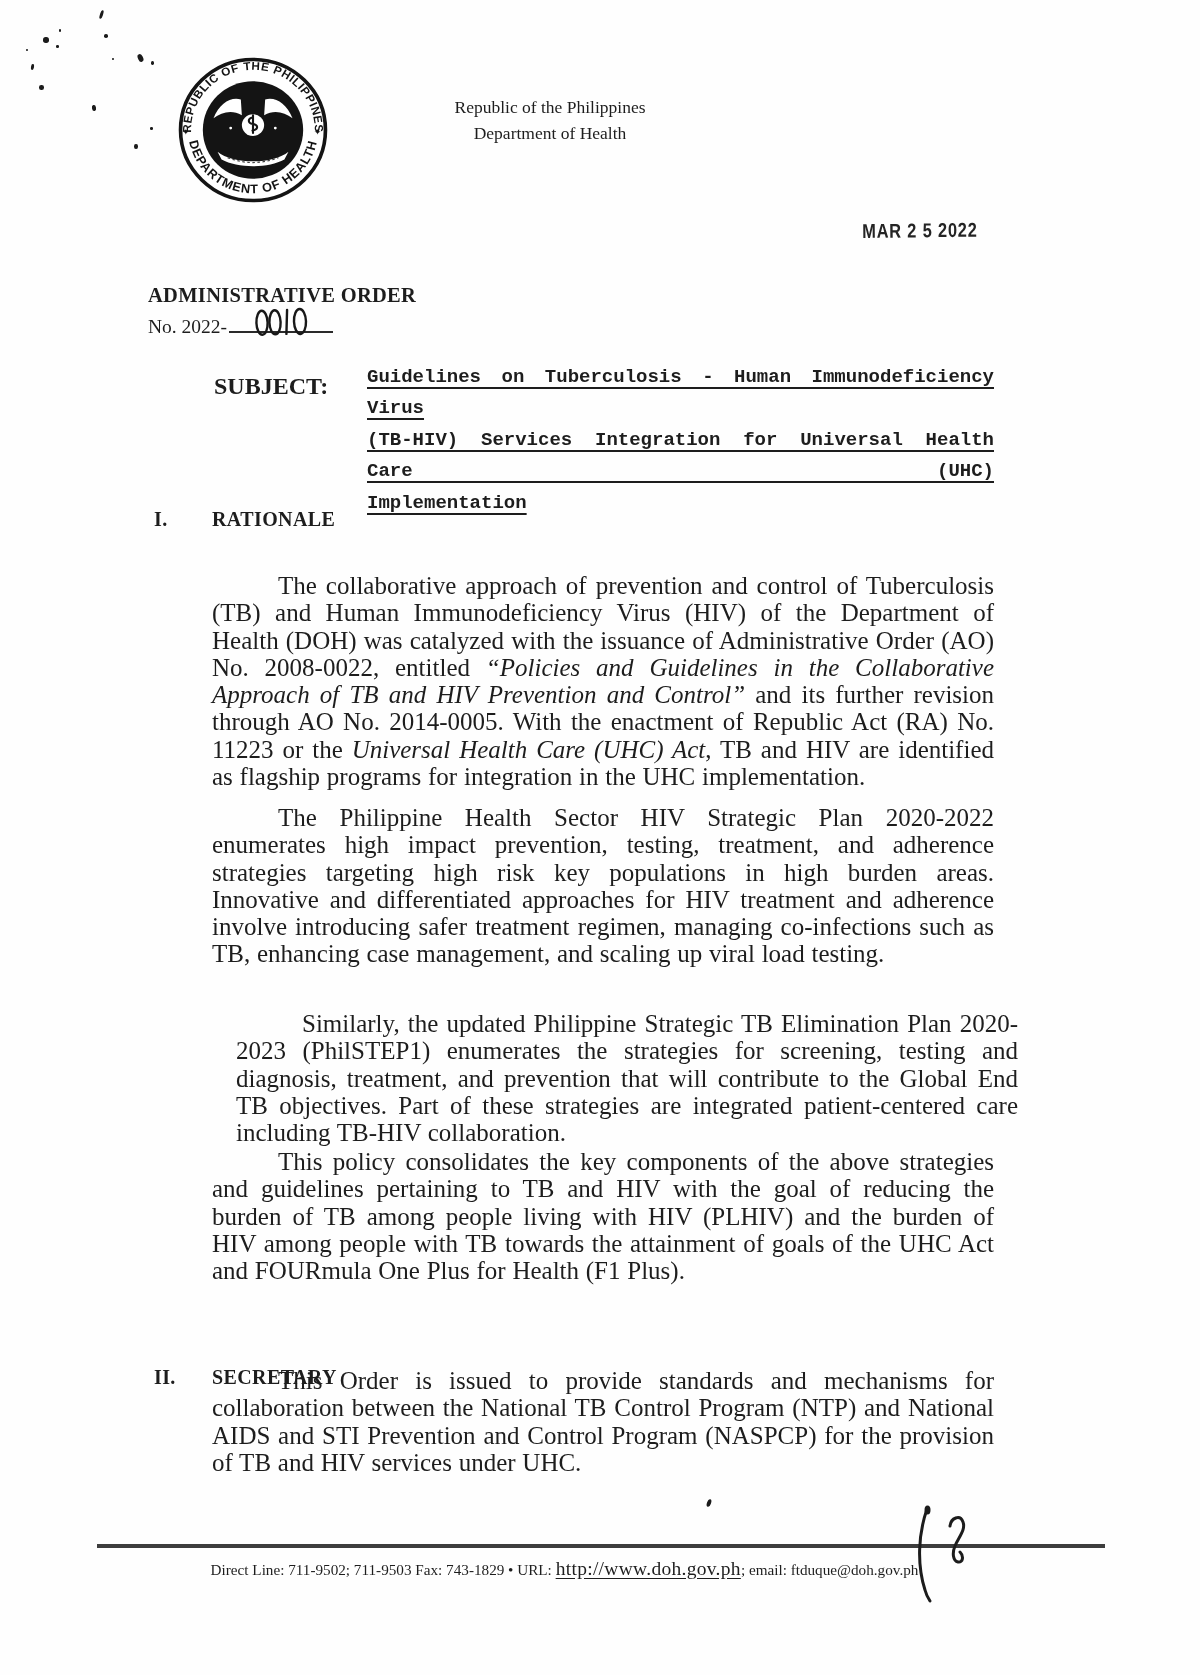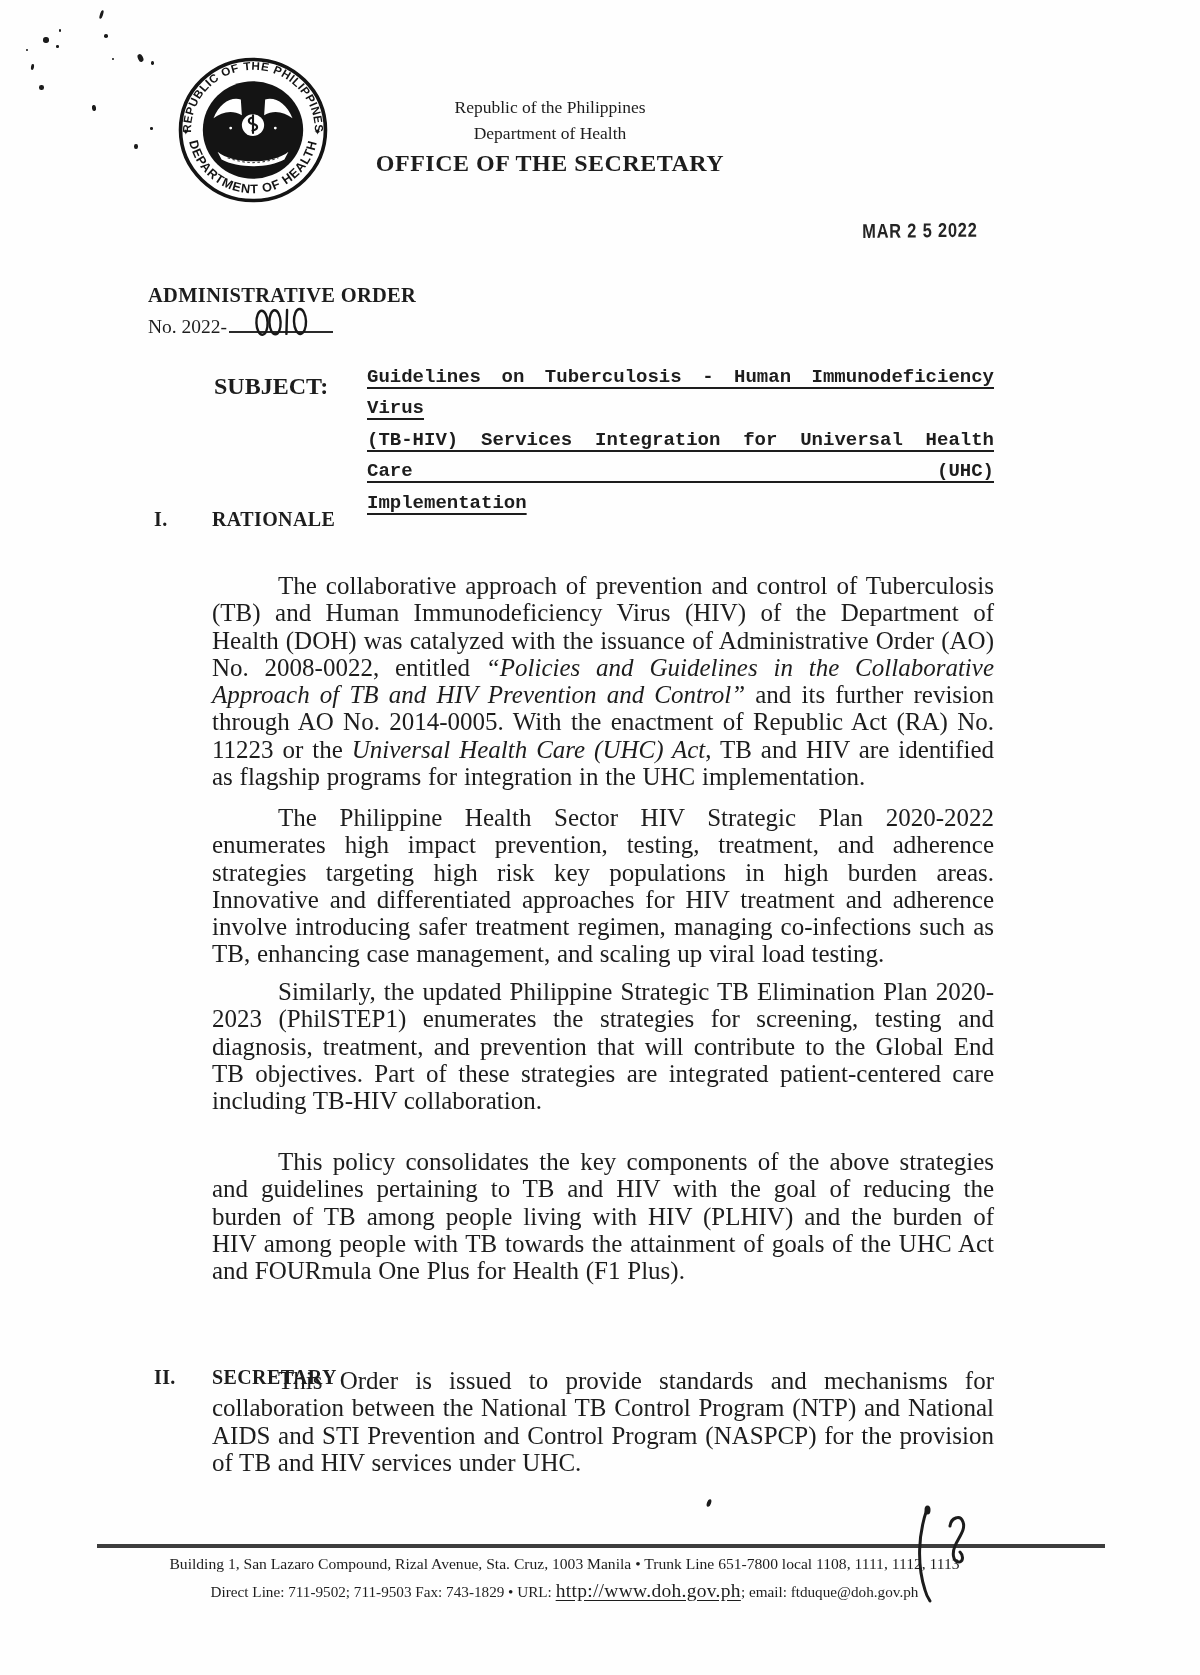--- a/index.html
+++ b/index.html
@@ -93,21 +93,20 @@
     <path d="M75 62 C 69.5 63.5 69.5 68 75 69 C 80.5 70 80.5 74.5 74.5 75.5 M75 60 L75 78" fill="none" stroke="#141414" stroke-width="2.1" stroke-linecap="round"></path>
     <path d="M40,97 C55,110 95,110 110,97 L106,105 C90,114 60,114 44,105 Z" fill="#ffffff"></path>
     <path d="M50,103 Q75,113 100,103" fill="none" stroke="#444" stroke-width="1.2" stroke-dasharray="2.5,2.5"></path>
     <circle cx="53" cy="73" r="1.4" fill="#fff"></circle>
     <circle cx="97" cy="73" r="1.4" fill="#fff"></circle>
   </svg>
 
   <div class="abs header-block">
     <div class="hdr-line">Republic of the Philippines</div>
     <div class="hdr-line">Department of Health</div>
-    <div class="hdr-office">OFFICE OF THE SECRETARY</div>
   </div>
 
   <div class="abs date-stamp">MAR 2 5 2022</div>
 
   <div class="abs ao-title">ADMINISTRATIVE ORDER</div>
   <div class="abs ao-number">
     <span>No. 2022-</span><span class="no-blank"></span>
   </div>
   <svg class="abs hw-digits" width="60" height="32" viewBox="0 0 60 32" aria-label="0010">
     <g fill="none" stroke="#181818" stroke-width="2.4" stroke-linecap="round" transform="rotate(-2 30 16)">
@@ -125,33 +124,32 @@
     <div class="subject-line last">Implementation</div>
   </div>
 
   <div class="abs sec-heading" style="top:506px;">
     <span class="sec-num">I.</span>
     <span>RATIONALE</span>
   </div>
 
   <div class="abs para" style="top:572px;"><span>The collaborative approach of prevention and control of Tuberculosis (TB) and Human Immunodeficiency Virus (HIV) of the Department of Health (DOH) was catalyzed with the issuance of Administrative Order (AO) No. 2008-0022, entitled </span><span class="it">“Policies and Guidelines in the Collaborative Approach of TB and HIV Prevention and Control”</span><span> and its further revision through AO No. 2014-0005. With the enactment of Republic Act (RA) No. 11223 or the </span><span class="it">Universal Health Care (UHC) Act</span><span>, TB and HIV are identified as flagship programs for integration in the UHC implementation.</span></div>
   <div class="abs para" style="top:804px;"><span>The Philippine Health Sector HIV Strategic Plan 2020-2022 enumerates high impact prevention, testing, treatment, and adherence strategies targeting high risk key populations in high burden areas. Innovative and differentiated approaches for HIV treatment and adherence involve introducing safer treatment regimen, managing co-infections such as TB, enhancing case management, and scaling up viral load testing.</span></div>
-  <div class="abs para" style="top:978px;"><span>Similarly, the updated Philippine Strategic TB Elimination Plan 2020-2023 (PhilSTEP1) enumerates the strategies for screening, testing and diagnosis, treatment, and prevention that will contribute to the Global End TB objectives. Part of these strategies are integrated patient-centered care including TB-HIV collaboration.</span></div>
+  <div class="abs para" style="top:1010px;margin-left:24px;"><span>Similarly, the updated Philippine Strategic TB Elimination Plan 2020-2023 (PhilSTEP1) enumerates the strategies for screening, testing and diagnosis, treatment, and prevention that will contribute to the Global End TB objectives. Part of these strategies are integrated patient-centered care including TB-HIV collaboration.</span></div>
   <div class="abs para" style="top:1148px;"><span>This policy consolidates the key components of the above strategies and guidelines pertaining to TB and HIV with the goal of reducing the burden of TB among people living with HIV (PLHIV) and the burden of HIV among people with TB towards the attainment of goals of the UHC Act and FOURmula One Plus for Health (F1 Plus).</span></div>
 
   <div class="abs sec-heading" style="top:1364px;">
     <span class="sec-num">II.</span>
     <span>SECRETARY</span>
   </div>
 
   <div class="abs para" style="top:1367px;"><span>This Order is issued to provide standards and mechanisms for collaboration between the National TB Control Program (NTP) and National AIDS and STI Prevention and Control Program (NASPCP) for the provision of TB and HIV services under UHC.</span></div>
 
   <div class="abs footer-rule"></div>
   <div class="abs footer-text">
-    <div class="footer-l1">Building 1, San Lazaro Compound, Rizal Avenue, Sta. Cruz, 1003 Manila • Trunk Line 651-7800 local 1108, 1111, 1112, 1113</div>
     <div class="footer-l2">
       <span>Direct Line: 711-9502; 711-9503 Fax: 743-1829 • URL: </span><span class="footer-url">http://www.doh.gov.ph</span><span>; email: ftduque@doh.gov.ph</span>
     </div>
   </div>
 
   <svg class="abs pen-svg" style="left:900px;top:1495px;" width="80" height="115" viewBox="0 0 80 115">
     <g fill="none" stroke="#1c1c1c" stroke-width="3" stroke-linecap="round">
       <path d="M27 14 C18 40 17 70 25 95 C26 99 28 103 30 106"></path>
       <path d="M50 31 C51 23 60 19 63 27 C66 35 58 43 55 51 C52 58 53 66 58 67 C63 68 64 61 60 57"></path>
     </g>

